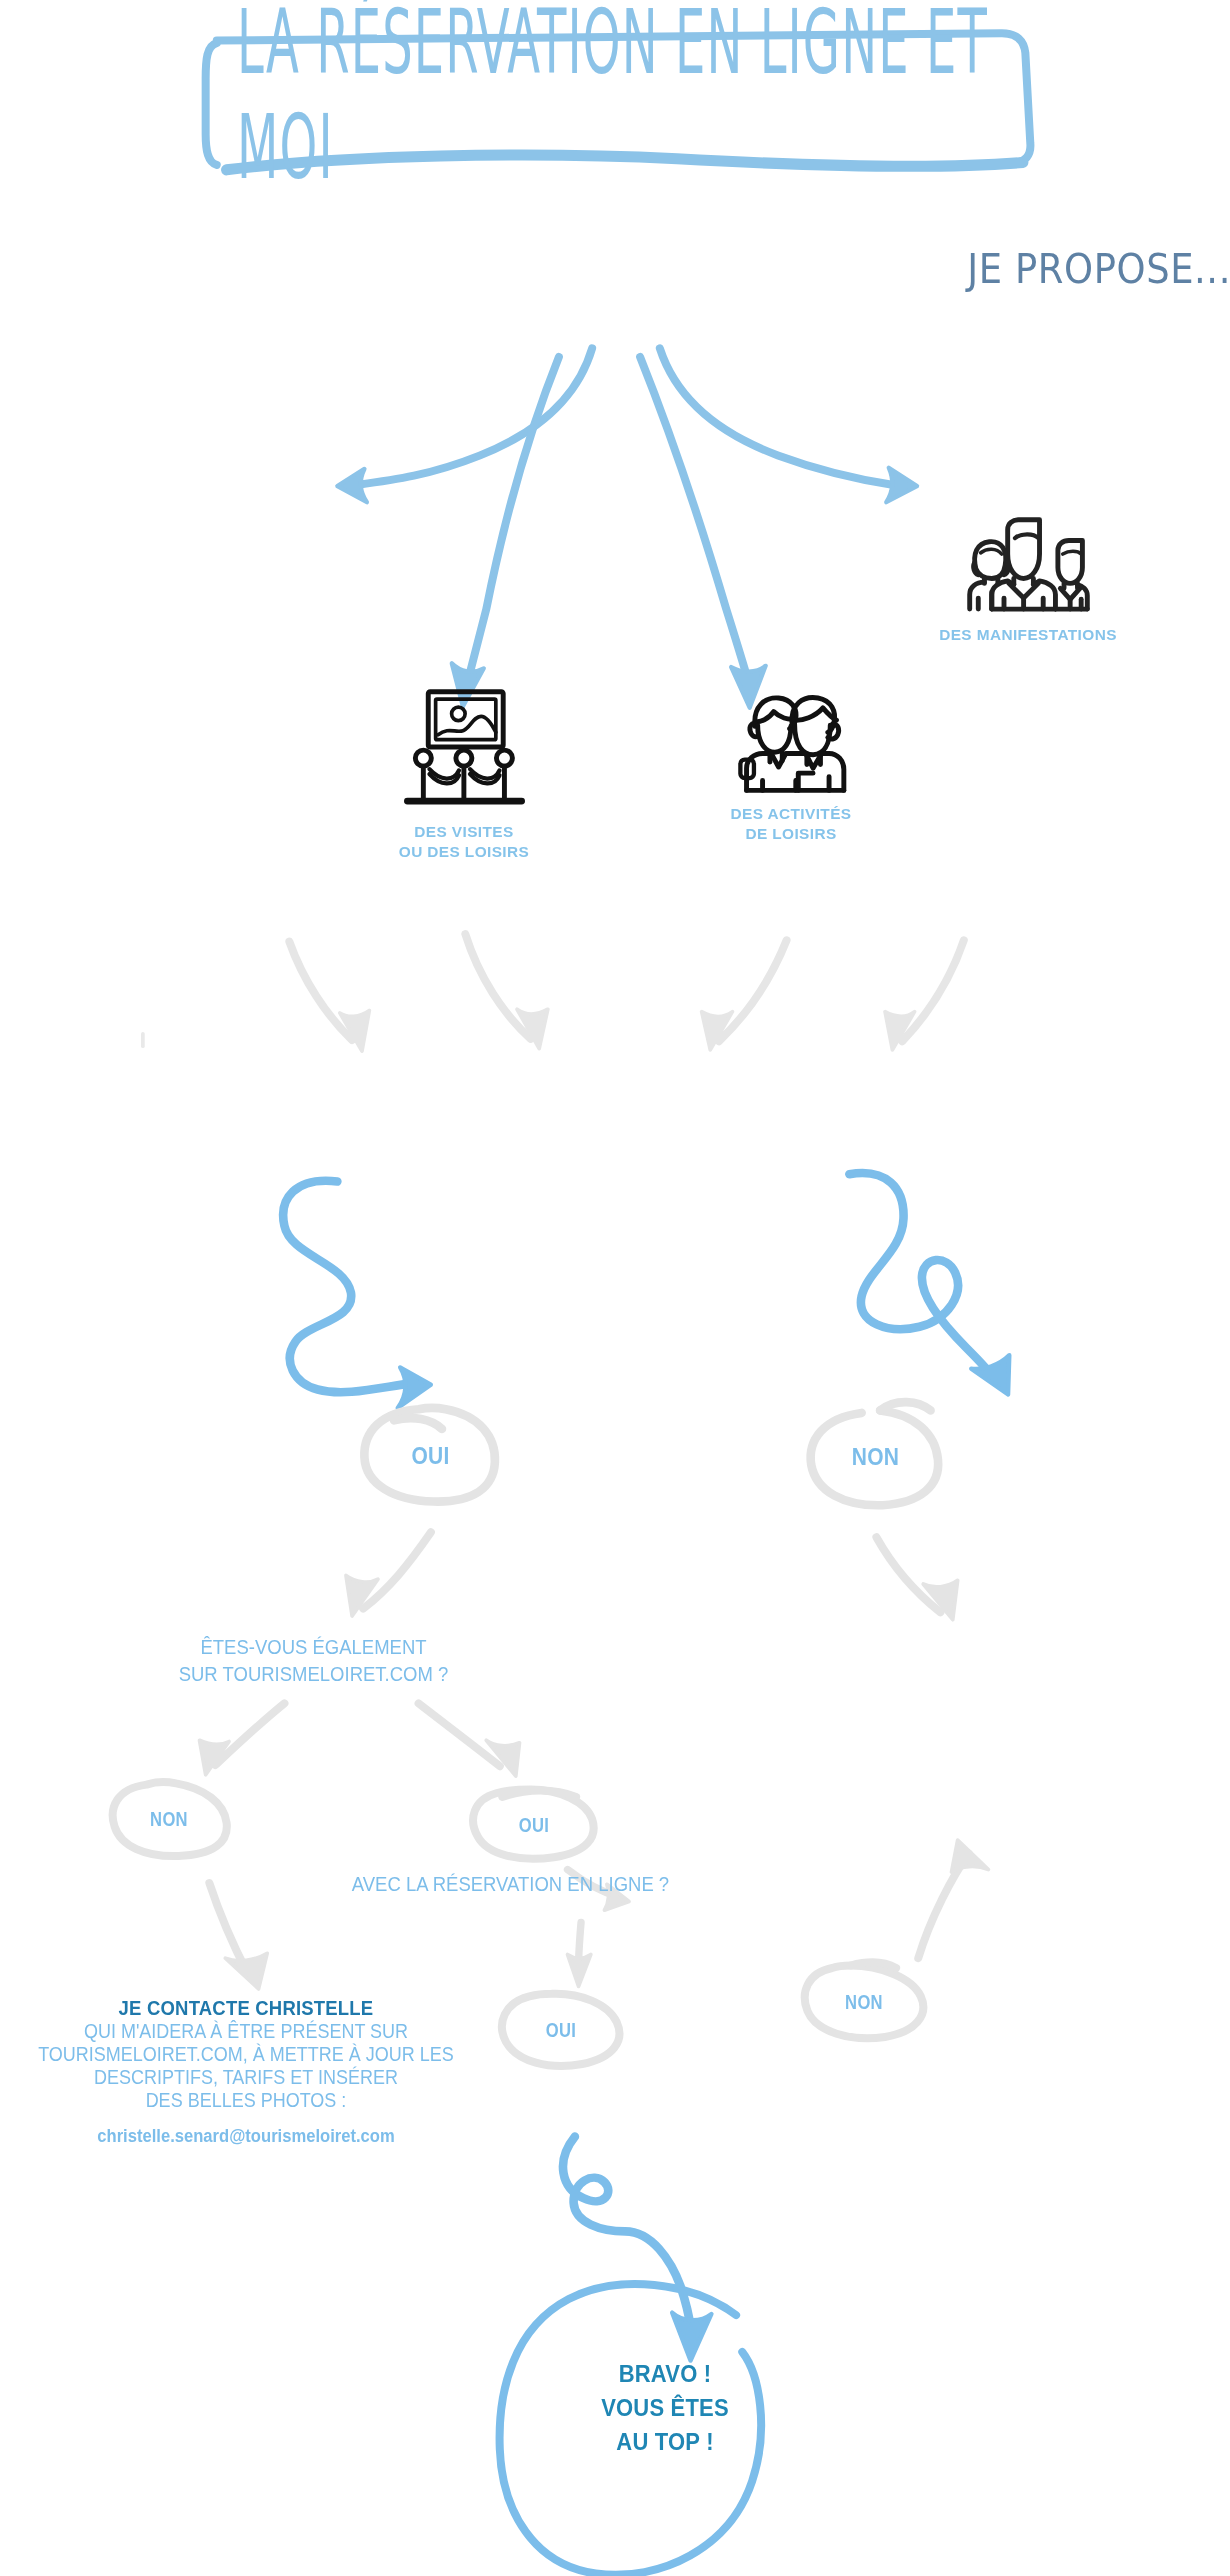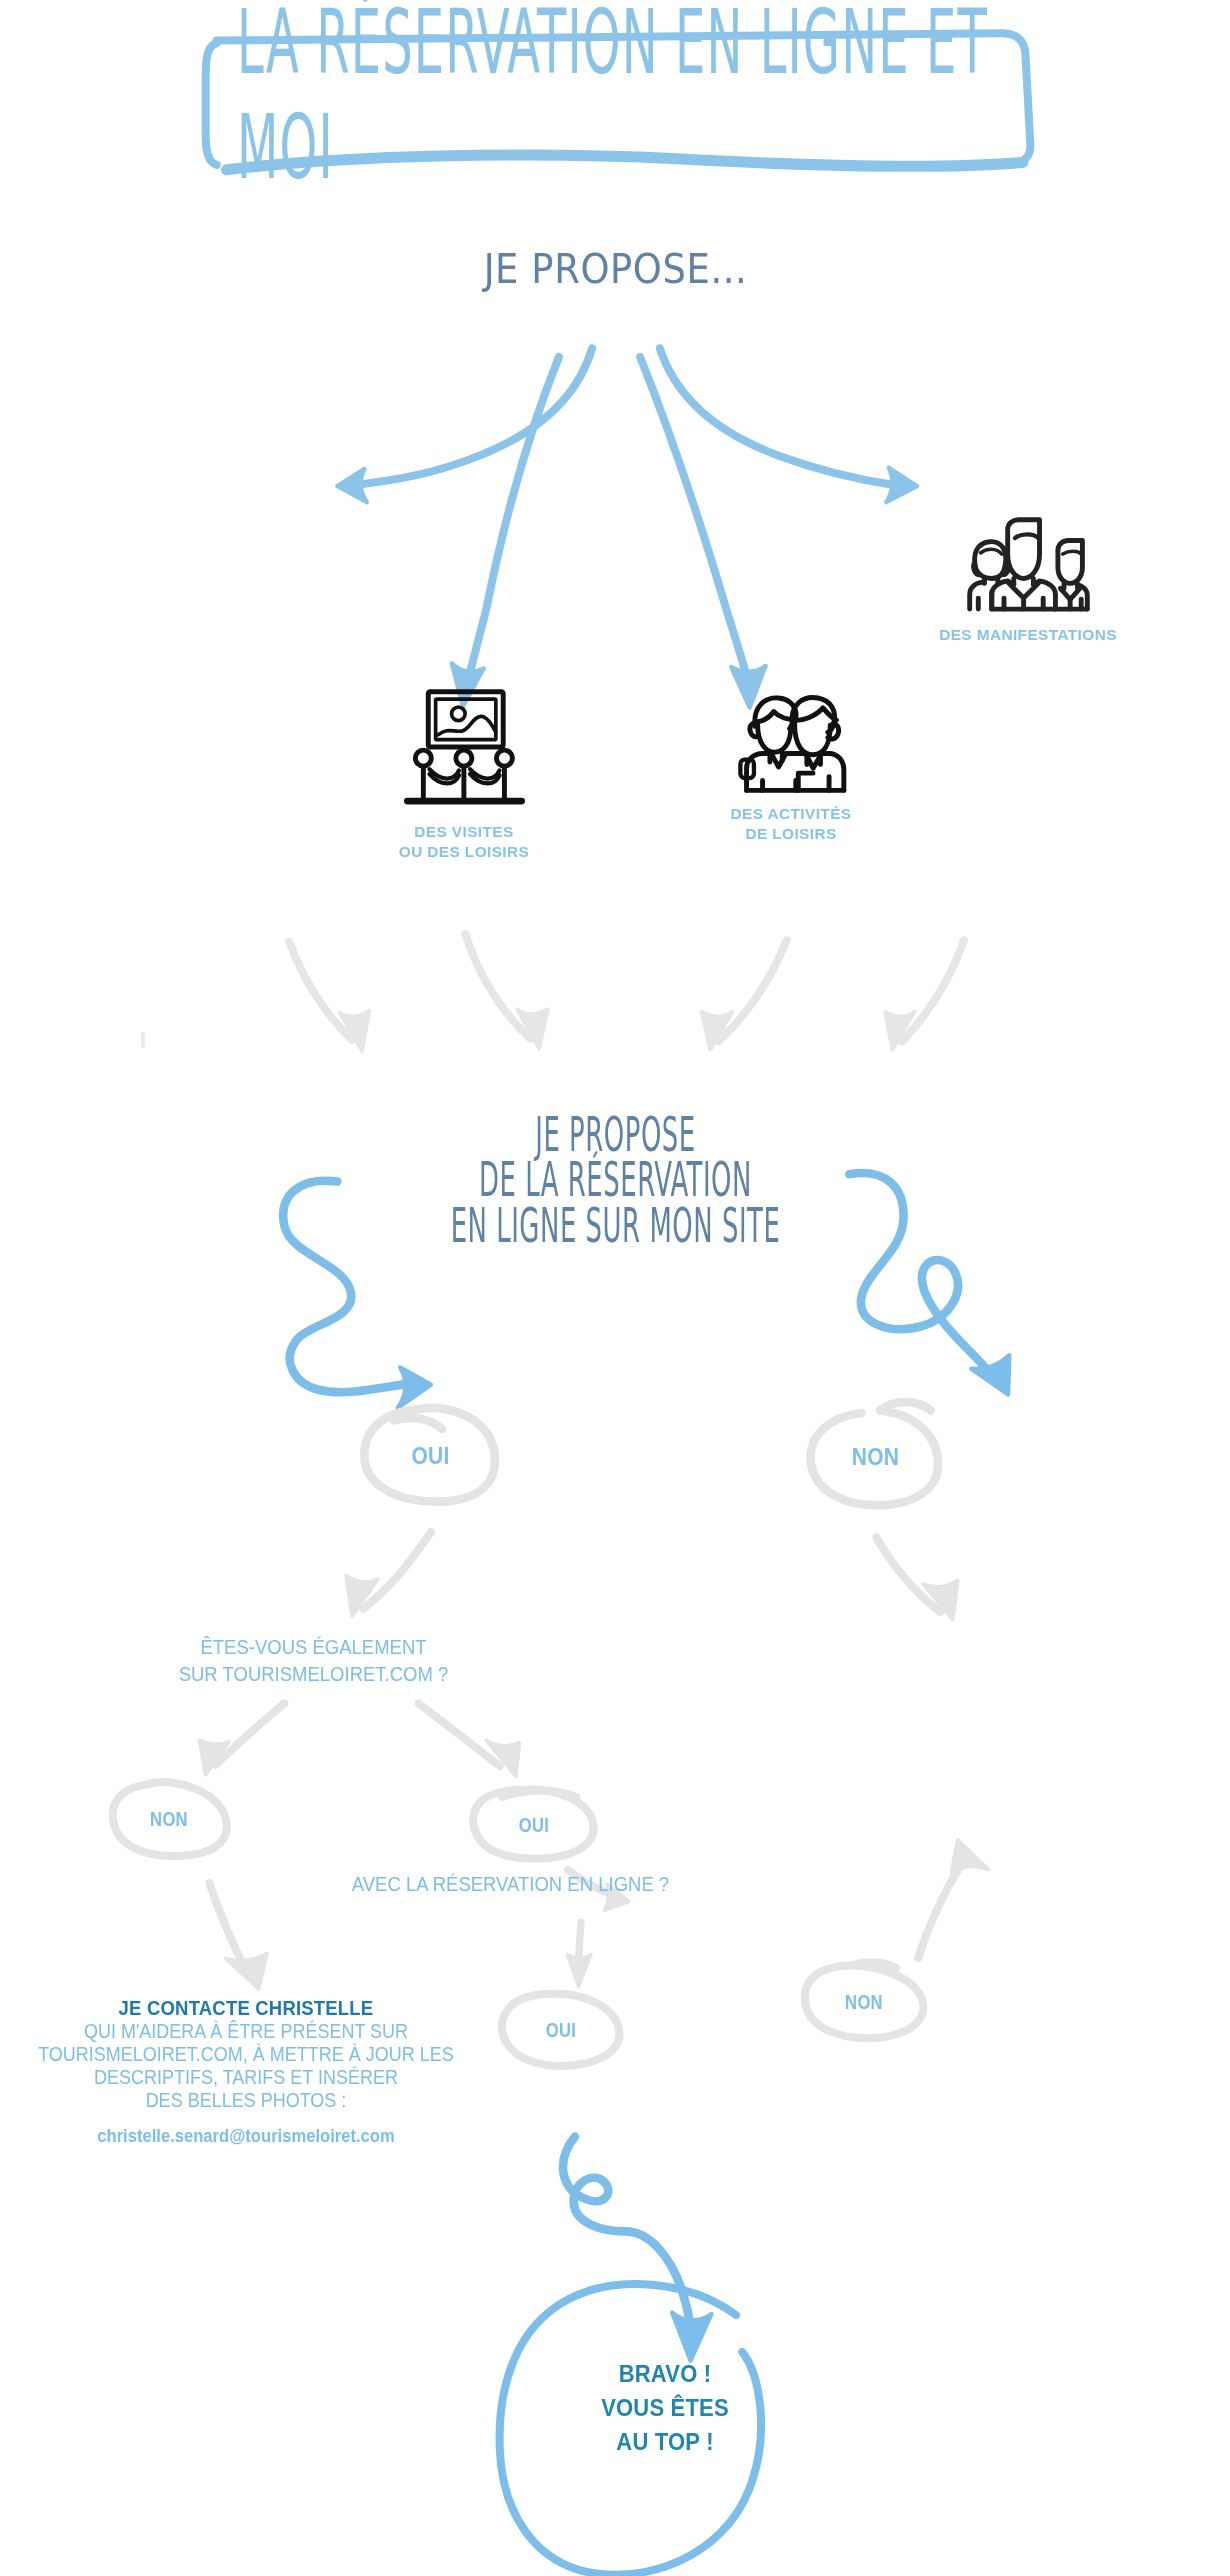--- a/index.html
+++ b/index.html
@@ -21,21 +21,21 @@
   }
 
   
   .hand{
     font-family:"DejaVu Sans Condensed","Liberation Sans",sans-serif;
     color:#5e81a4;font-weight:400;letter-spacing:0.6px;
     transform:scaleY(1.5) scaleX(0.9);
     white-space:nowrap;
   }
   #je-propose-1{
-    position:absolute;left:0;top:245px;width:1231px;text-align:center;
+    position:absolute;left:0;top:245px;width:1231px;text-align:right;
     font-size:41px;
   }
   #je-propose-2{
     position:absolute;left:0;top:1113px;width:1231px;text-align:center;
   }
   #je-propose-2 .l{display:block;line-height:1.42;}
   #je-propose-2 .l1{font-size:32px;}
   #je-propose-2 .l2{font-size:32px;}
   #je-propose-2 .l3{font-size:32px;}
 
@@ -338,25 +338,20 @@
         <path d="M48 150 L48 166 M102 150 L102 166 M130 138 L106 138 L106 166"></path>
         <path d="M156 144 L156 166"></path>
       </svg>
     </span>
     <span class="lbl">
       <span>DES ACTIVITÉS</span><br>
       <span>DE LOISIRS</span>
     </span>
   </div>
 
-  <div id="je-propose-2">
-    <span class="hand l l1">JE PROPOSE</span>
-    <span class="hand l l2">DE LA RÉSERVATION</span>
-    <span class="hand l l3">EN LIGNE SUR MON SITE</span>
-  </div>
 
   <div class="bubble" id="b-main-oui" style="left:364px;top:1407px;width:133px;height:97px;">
     <span class="btxt">OUI</span>
   </div>
 
   <div class="bubble" id="b-main-non" style="left:809px;top:1408px;width:133px;height:98px;">
     <span class="btxt">NON</span>
   </div>
 
   <div class="bubble small" id="b-sub-non" style="left:108px;top:1780px;width:122px;height:79px;">

